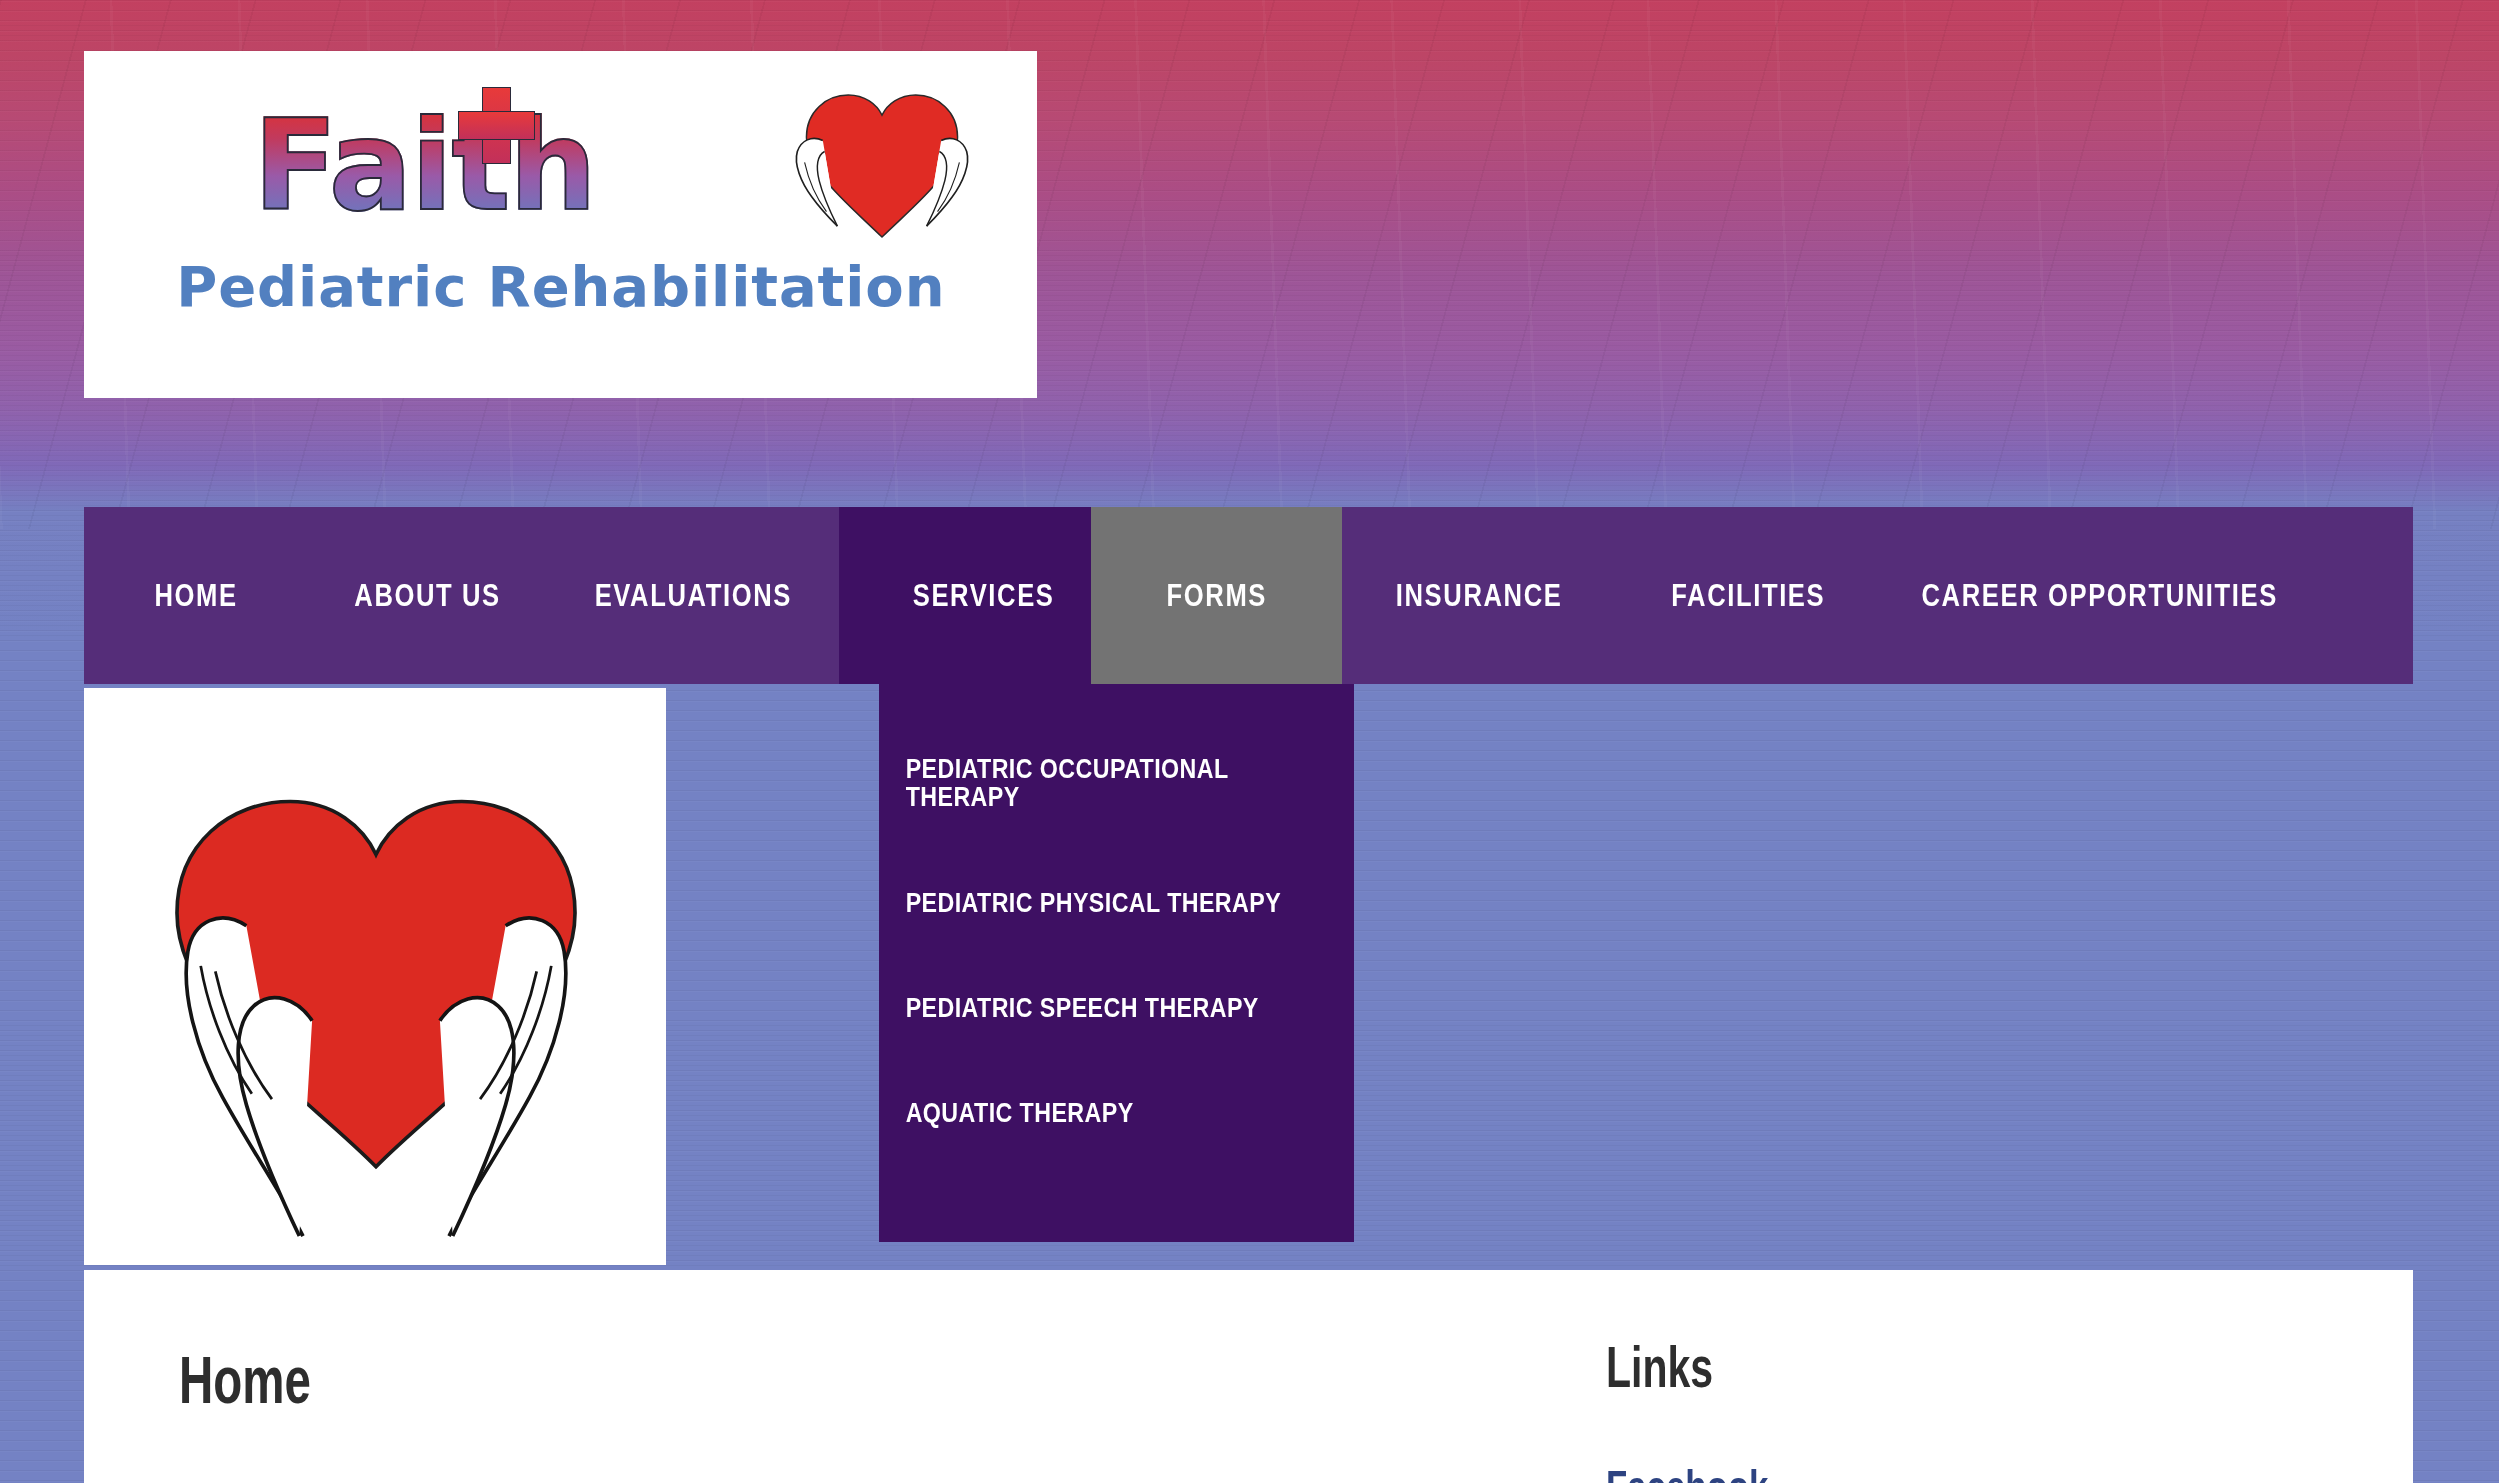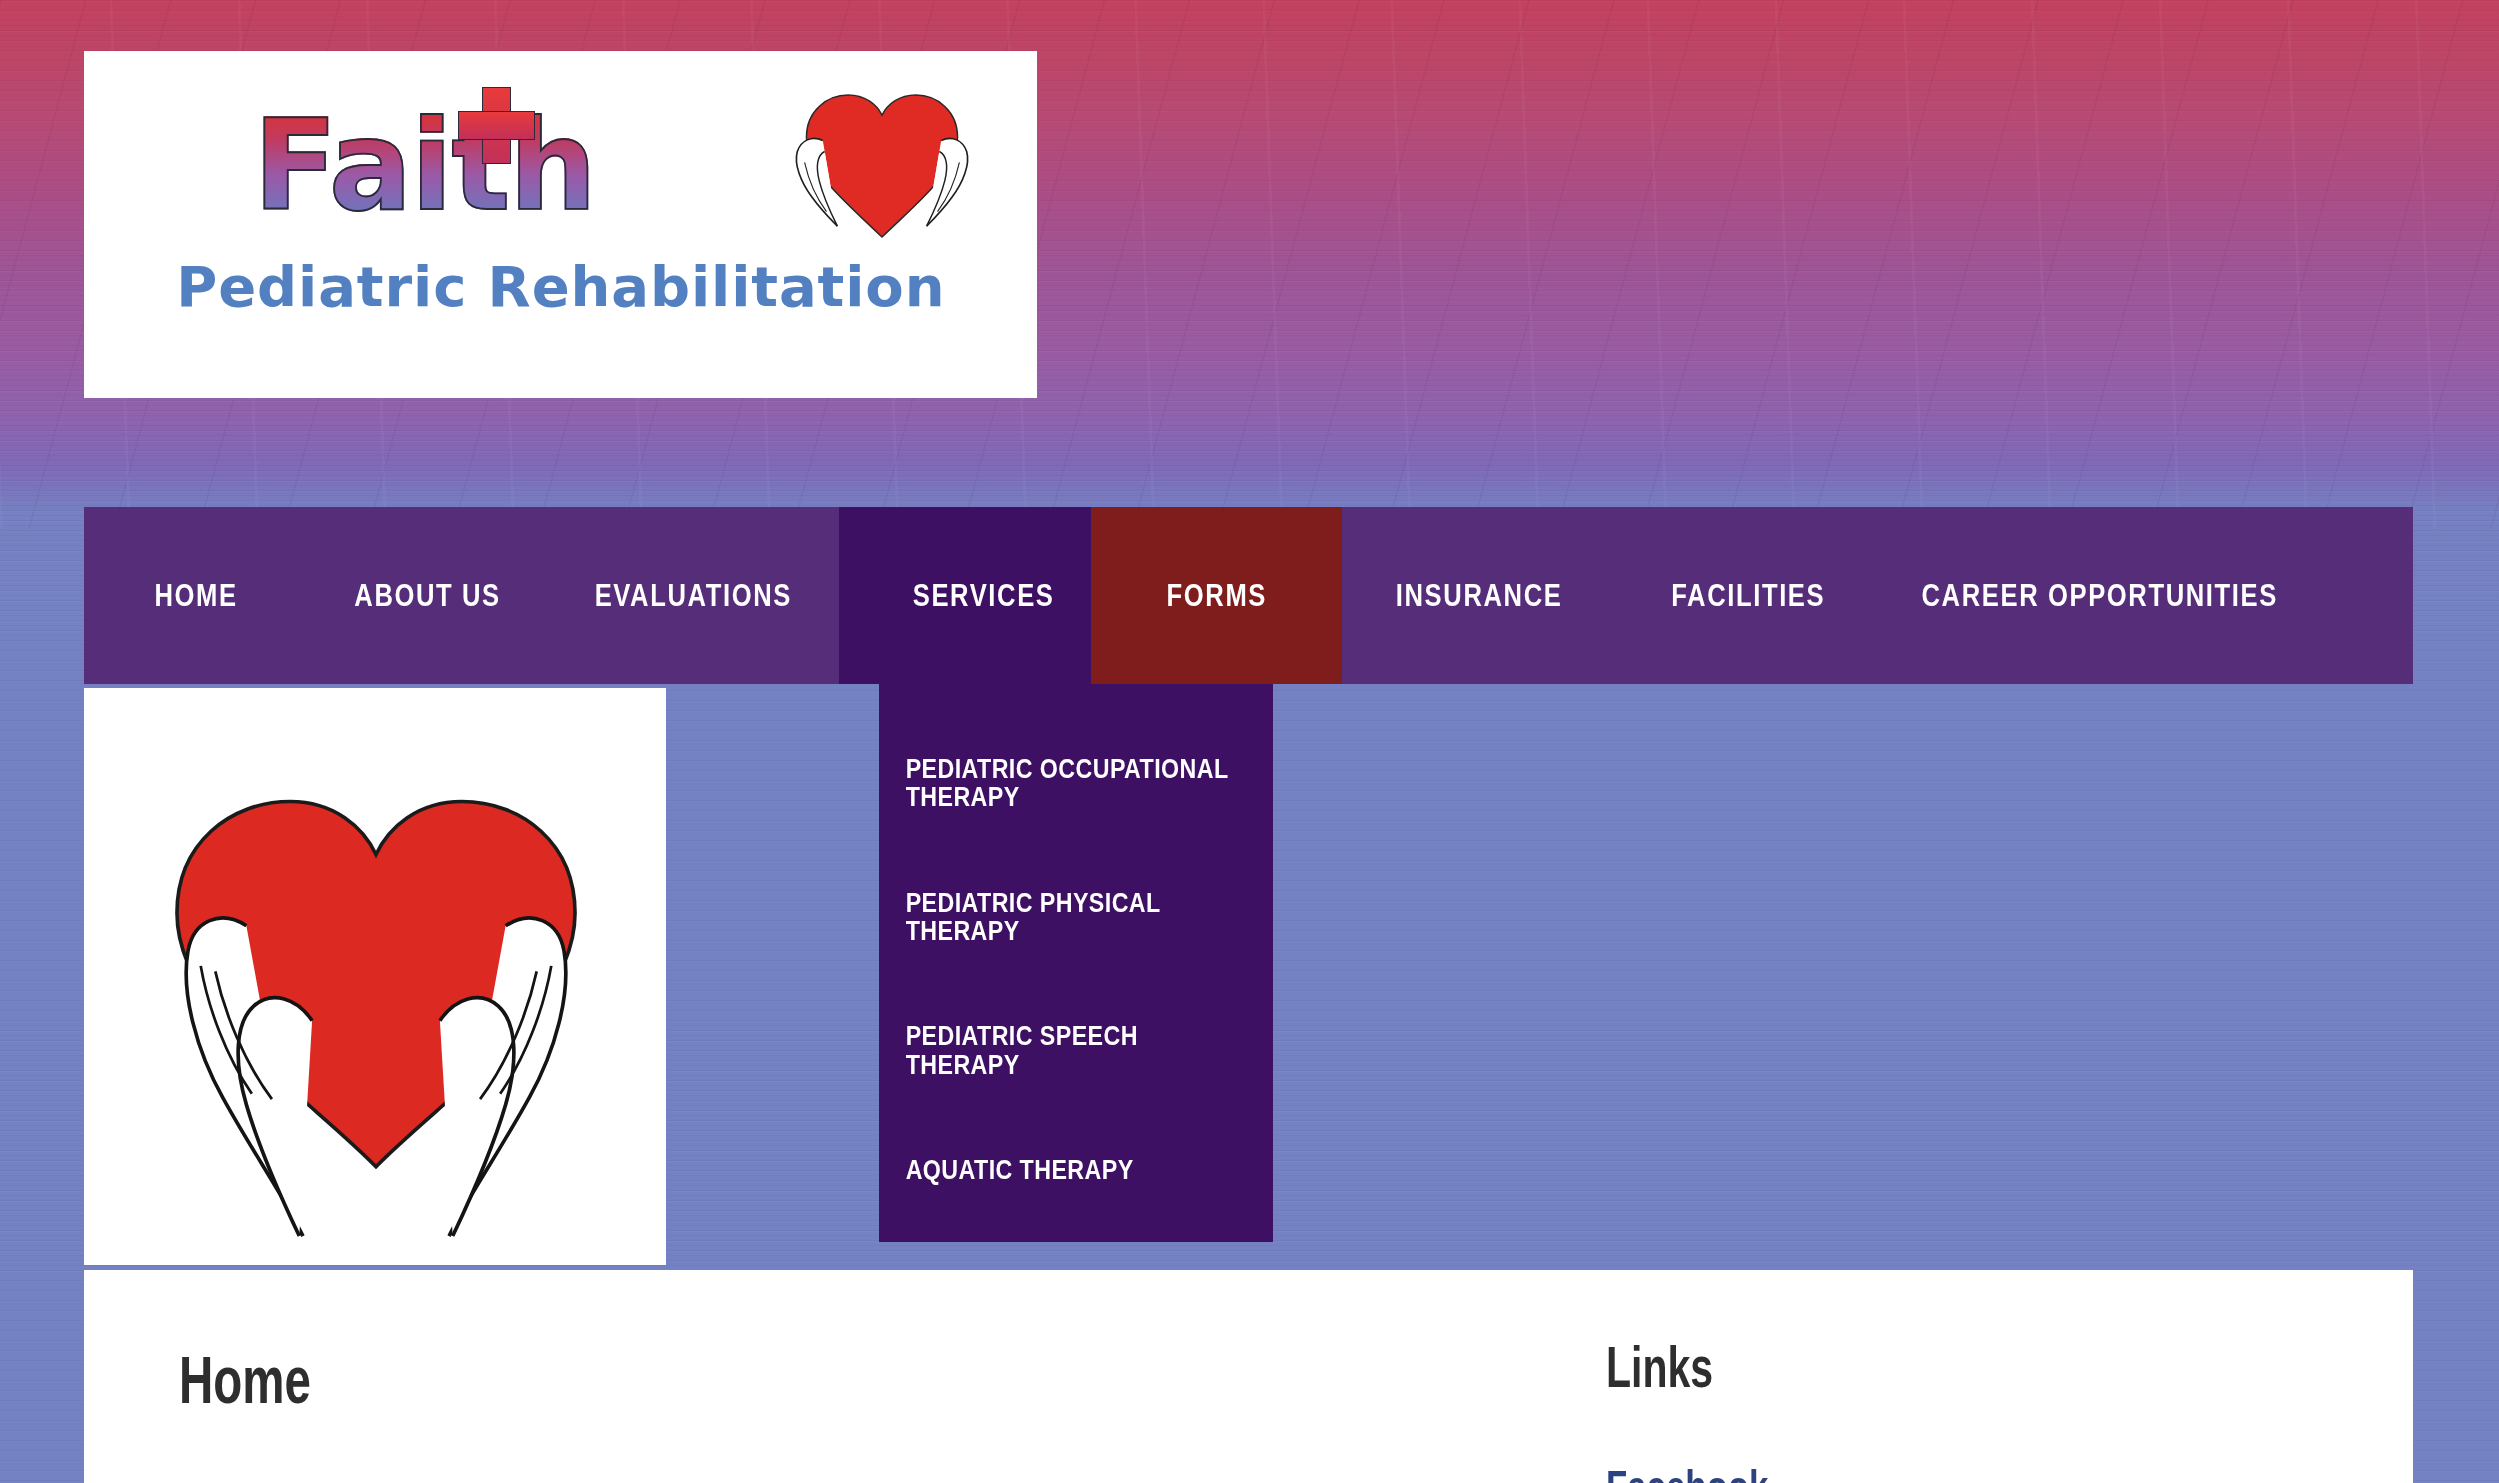--- a/index.html
+++ b/index.html
@@ -142,27 +142,27 @@
     transform: scaleX(0.80);
     transform-origin: center;
   }
   .nav-seg {
     height: 177px;
     display: flex;
     align-items: center;
     justify-content: center;
   }
   .nav-seg.active   { background: #3e1063; padding-left: 37px; }
-  .nav-seg.hovered  { background: #7f1d1d; }
+  .nav-seg.hovered  { background: #737373; }
 
   
   #dropdown {
     position: absolute;
     left: 879px; top: 684px;
-    width: 394px; height: 558px;
+    width: 475px; height: 558px;
     background: #3e1063;
     padding: 31px 0 0 0;
   }
   .dd-item {
     color: #ffffff;
     font-family: "Liberation Sans Narrow", "Liberation Sans", sans-serif;
     font-weight: bold;
     font-size: 27px;
     letter-spacing: 0.5px;
     line-height: 1.05;

